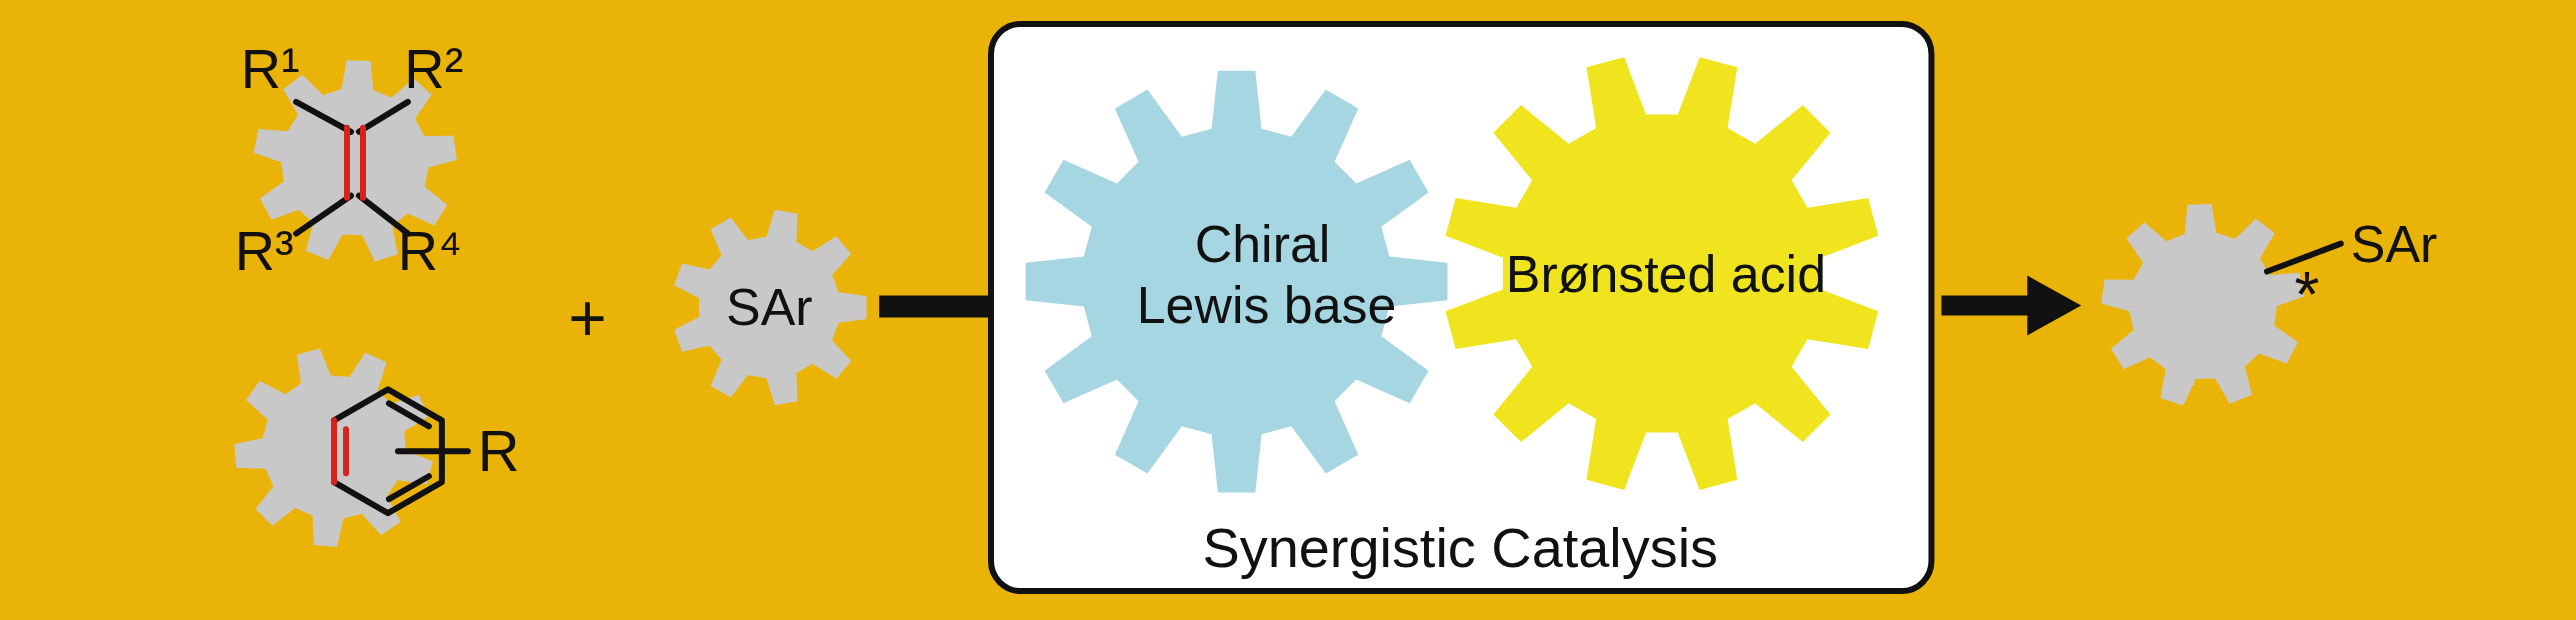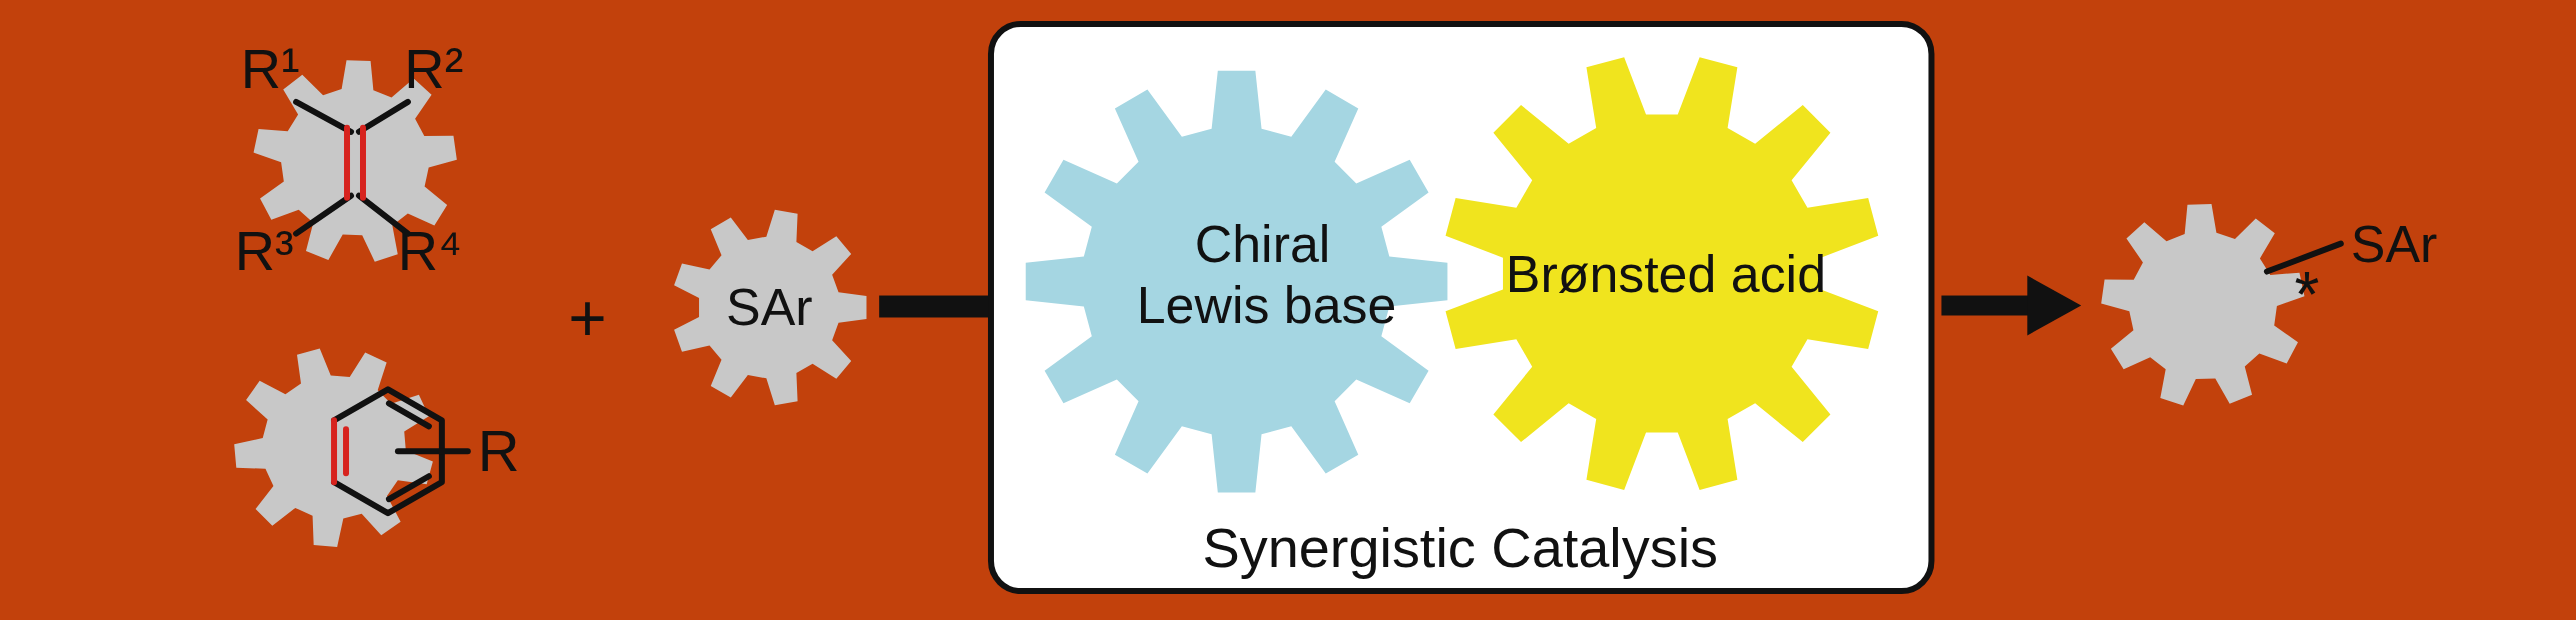--- a/index.html
+++ b/index.html
@@ -1,20 +1,20 @@
 <!DOCTYPE html>
 <html><head>
 <meta charset="utf-8">
 <style>
   html, body { margin: 0; padding: 0; background: #ffffff; }
   .canvas {
     position: relative;
     width: 2576px;
     height: 620px;
-    background: #c2410c;
+    background: #eab308;
     overflow: hidden;
     font-family: "Liberation Sans", "DejaVu Sans", sans-serif;
     text-align: right;
   }
   svg { position: absolute; left: 0; top: 0; }
   svg text {
     font-family: "Liberation Sans", "DejaVu Sans", sans-serif;
     fill: #111111;
   }
   .bond { stroke: #111111; stroke-width: 6; stroke-linecap: round; fill: none; }

